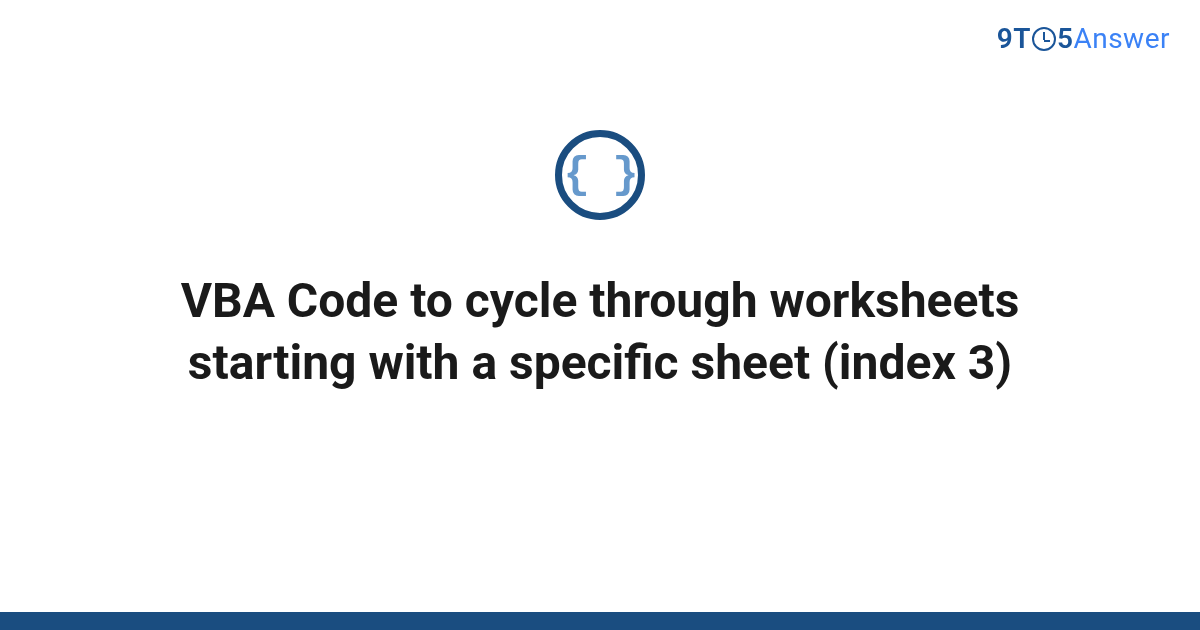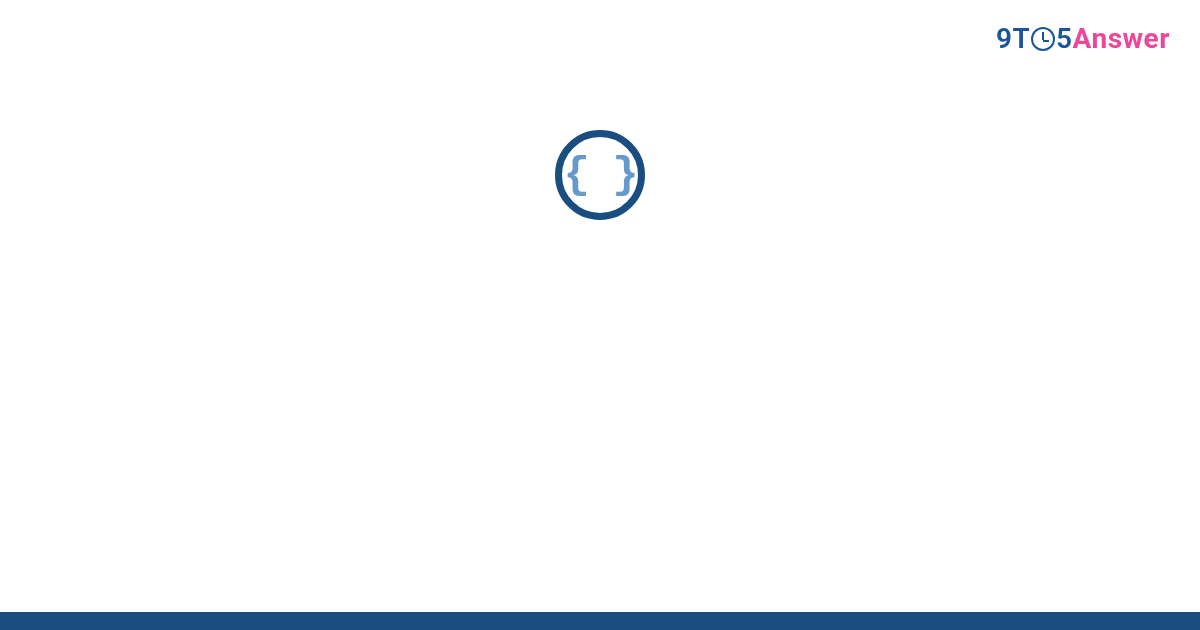--- a/index.html
+++ b/index.html
@@ -57,22 +57,22 @@
       width: 6px;
       height: 2px;
       background: #1a5599;
       top: 11px;
       left: 50%;
     }
     .brand .five {
       color: #1a5599;
     }
     .brand .answer {
-      color: #ec4899;
-      font-weight: 700;
+      color: #3b82f6;
+      font-weight: 400;
       margin-top: 24px;
     }
     .content {
       position: absolute;
       top: 130px;
       left: 0;
       right: 0;
       display: flex;
       flex-direction: column;
       align-items: center;
@@ -116,15 +116,16 @@
 <body>
 
 <div class="brand">
   <span class="nine">9</span><span class="t">T</span><span class="clock"></span><span class="five">5</span><span class="answer">Answer</span>
 </div>
 
 <div class="content">
   <div class="icon-circle">
     <span class="braces">{ }</span>
   </div>
+  <h1 class="title">VBA Code to cycle through worksheets starting with a specific sheet (index 3)</h1>
 </div>
 
 <div class="footer-bar"></div>
 
 </body></html>

